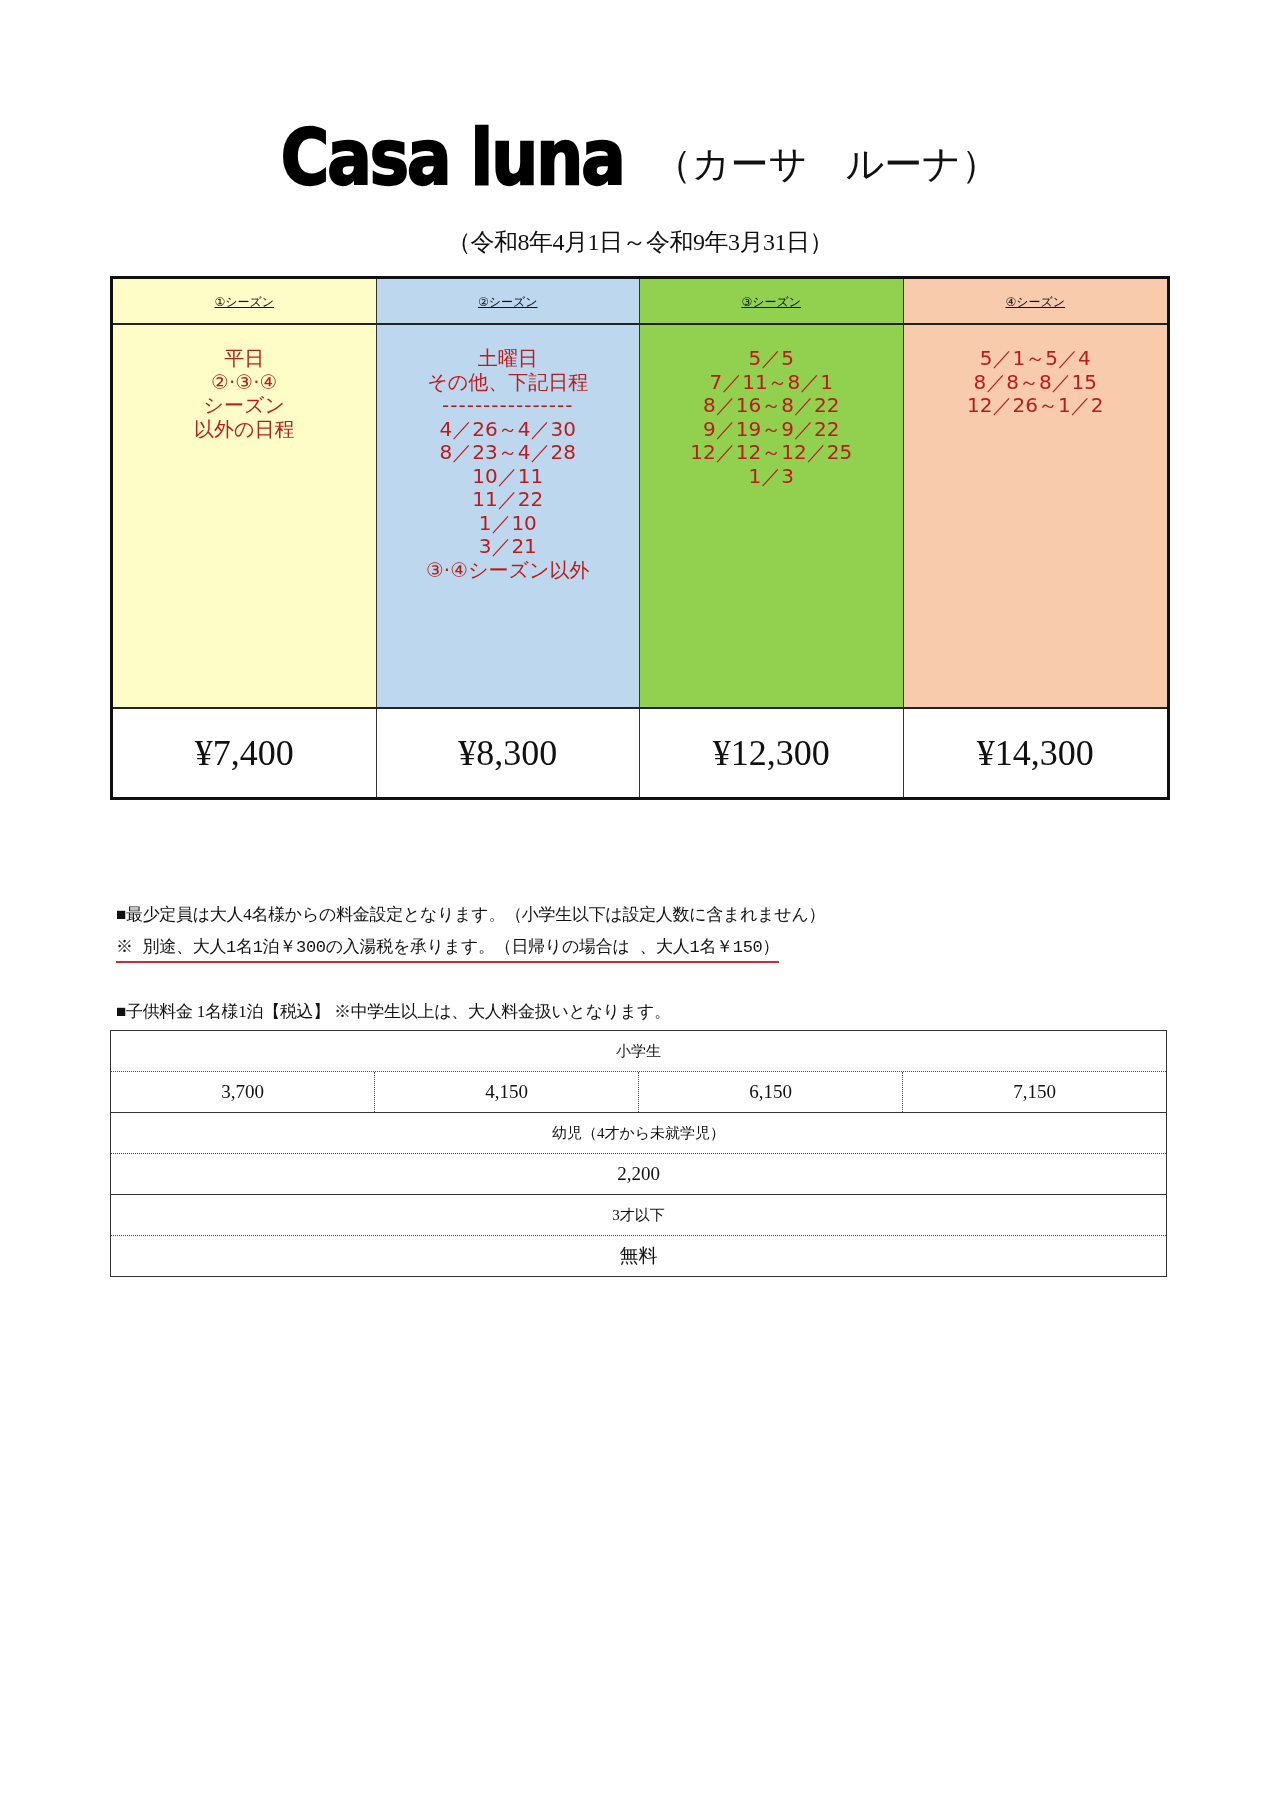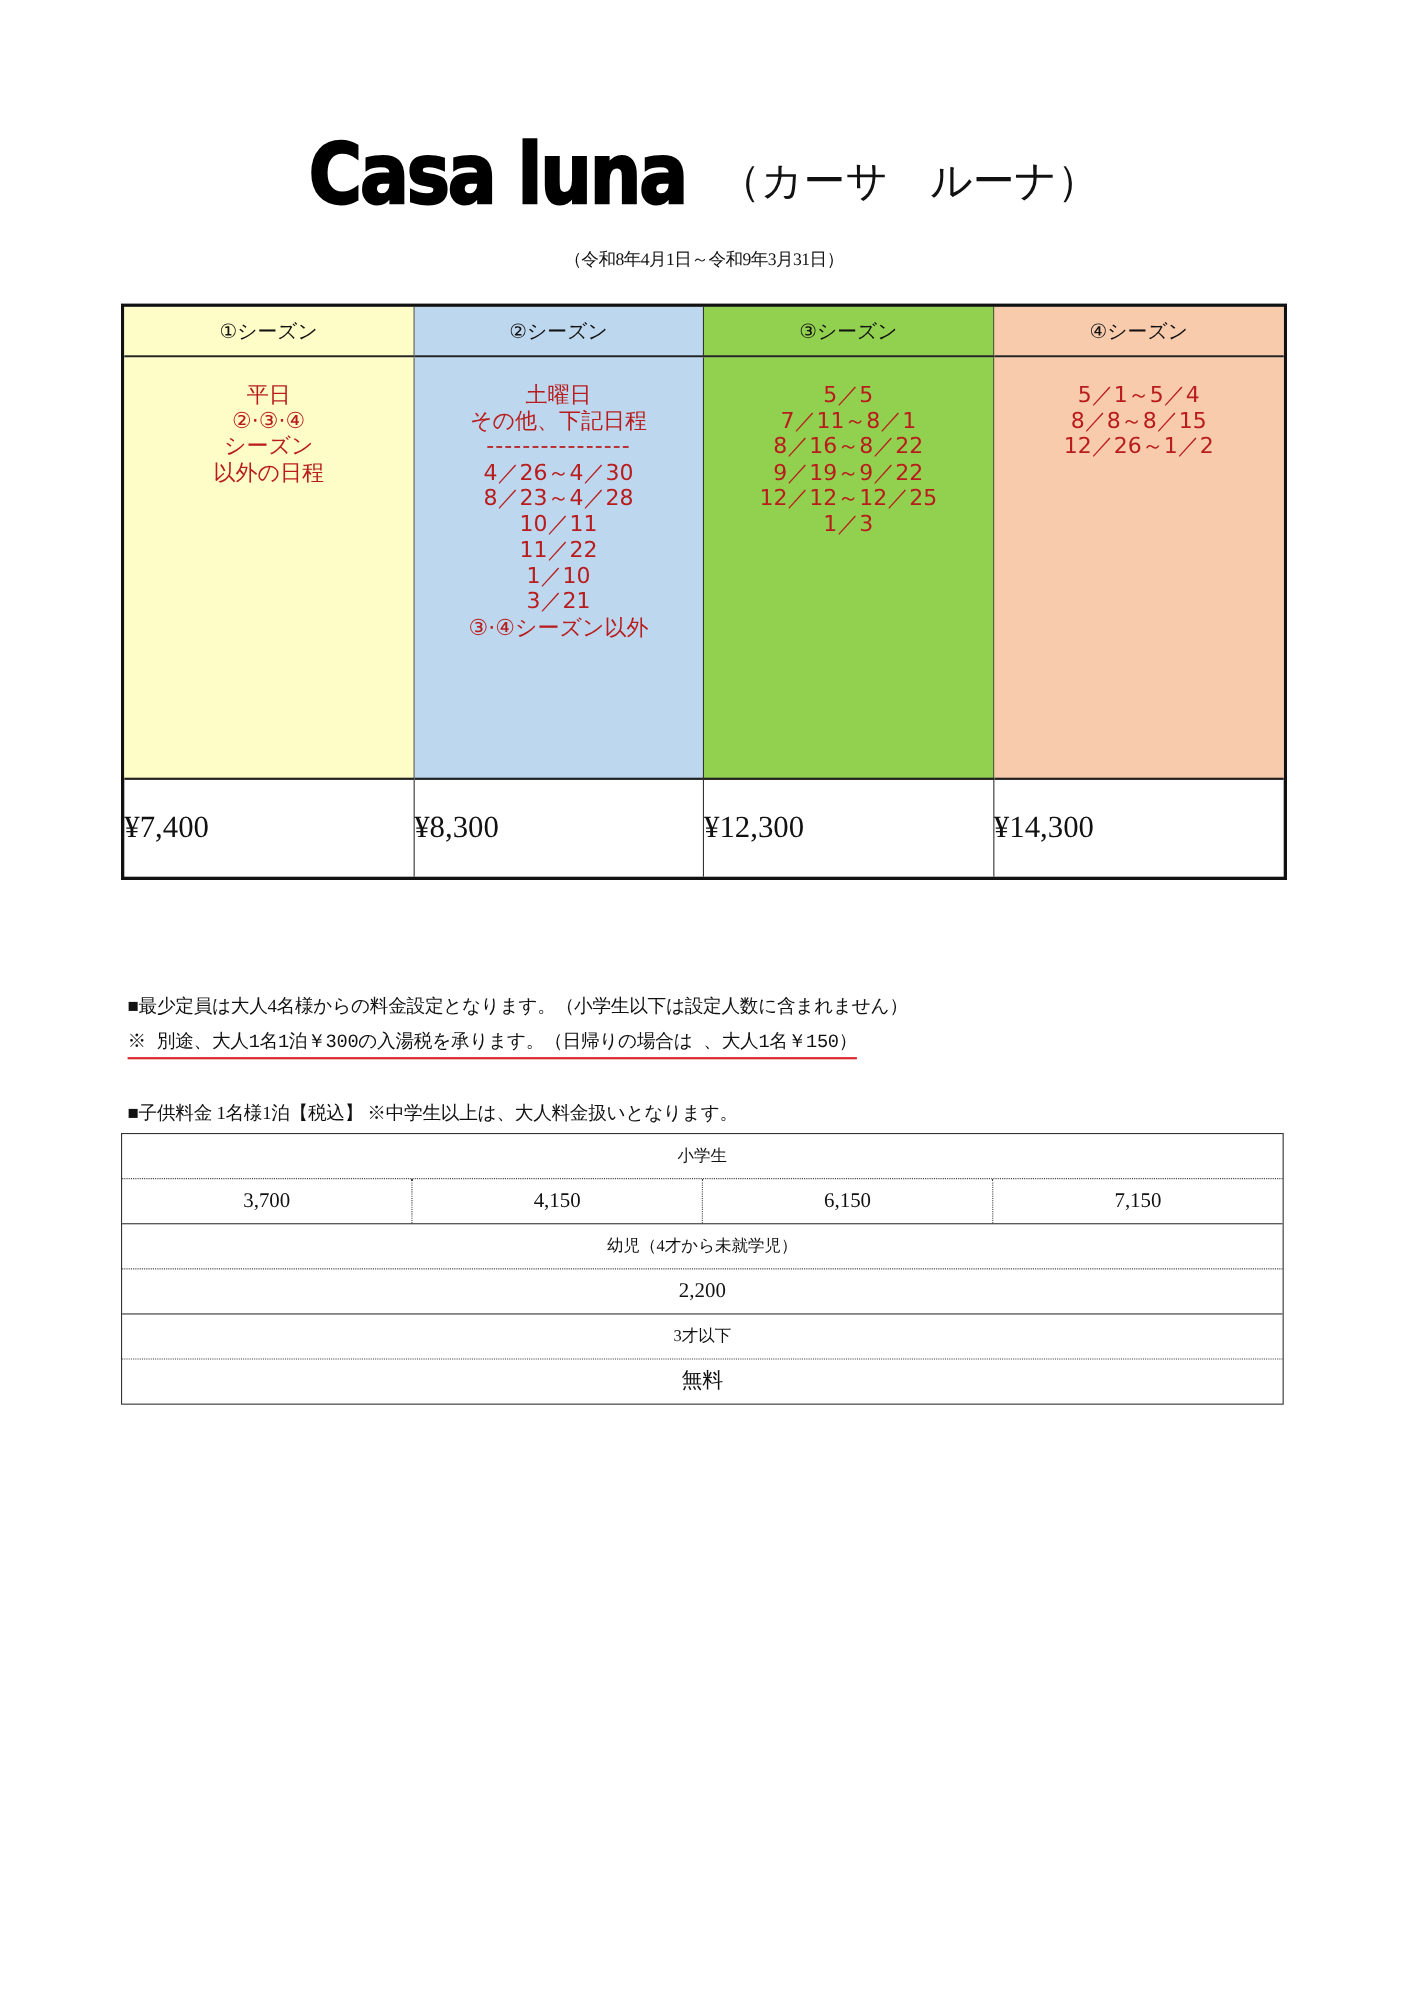--- a/index.html
+++ b/index.html
@@ -17,54 +17,55 @@
     transform: scaleY(1.15); display: inline-block; color: #000;
     -webkit-text-stroke: 2px #000; vertical-align: middle;
   }
   .title-kana {
     font-family: "DejaVu Sans", "Liberation Sans", sans-serif;
     font-size: 38px; margin-left: 26px; vertical-align: middle; color: #111;
     display: inline-block; position: relative; top: 6px;
   }
   .period {
     position: absolute; top: 226px; left: 0; width: 1280px; text-align: center;
-    font-size: 16px; letter-spacing: -0.5px;
+    font-size: 24px; letter-spacing: -0.5px;
   }
   
   .rate-table {
     position: absolute; left: 110px; top: 276px; width: 1054px;
     border: 3px solid #111; box-sizing: content-box;
   }
   .row { display: flex; }
   .cell { box-sizing: border-box; }
   .season-head .cell {
     height: 46px; line-height: 46px; text-align: center;
-    font-family: "DejaVu Sans", "Liberation Sans", sans-serif; font-size: 18px;
+    font-family: "DejaVu Sans", "Liberation Sans", sans-serif; font-size: 12px;
     border-right: 1.5px solid #333; border-bottom: 2px solid #222;
     width: 25%;
+    text-decoration: underline;
   }
   .season-body .cell {
     height: 384px; padding-top: 22px; text-align: center;
     font-family: "DejaVu Sans", "Liberation Sans", sans-serif; font-size: 20px; line-height: 23.5px;
     border-right: 1.5px solid #333; border-bottom: 2px solid #222; width: 25%;
     color: #b91c1c;
   }
   .row .cell:last-child { border-right: none; }
   .c1 { background: #fffdc7; }
   .c2 { background: #bdd7ee; }
   .c3 { background: #92d050; }
   .c4 { background: #f8cbad; }
   .dash-line { letter-spacing: 1px; }
   .banner {
     height: 78px; line-height: 78px; text-align: center; font-size: 25px;
     border-bottom: 2px solid #333; letter-spacing: 0.5px;
   }
   .price-row .cell {
-    width: 25%; height: 88px; line-height: 88px; 
-    font-size: 28px; border-right: 1.5px solid #333;
+    width: 25%; height: 88px; line-height: 88px; text-align: center;
+    font-size: 36px; border-right: 1.5px solid #333;
   }
   .notes { position: absolute; left: 116px; font-size: 17px; letter-spacing: -0.3px; white-space: nowrap; }
   .note1 { top: 903px; }
   .note2 { top: 935px; font-family: Liberation Mono, monospace; }
   .note2 .ul {
     display: inline-block; border-bottom: 2.5px solid #d9272e; padding-bottom: 3px;
   }
   .note3 { top: 1000px; }
   
   .child-table {

